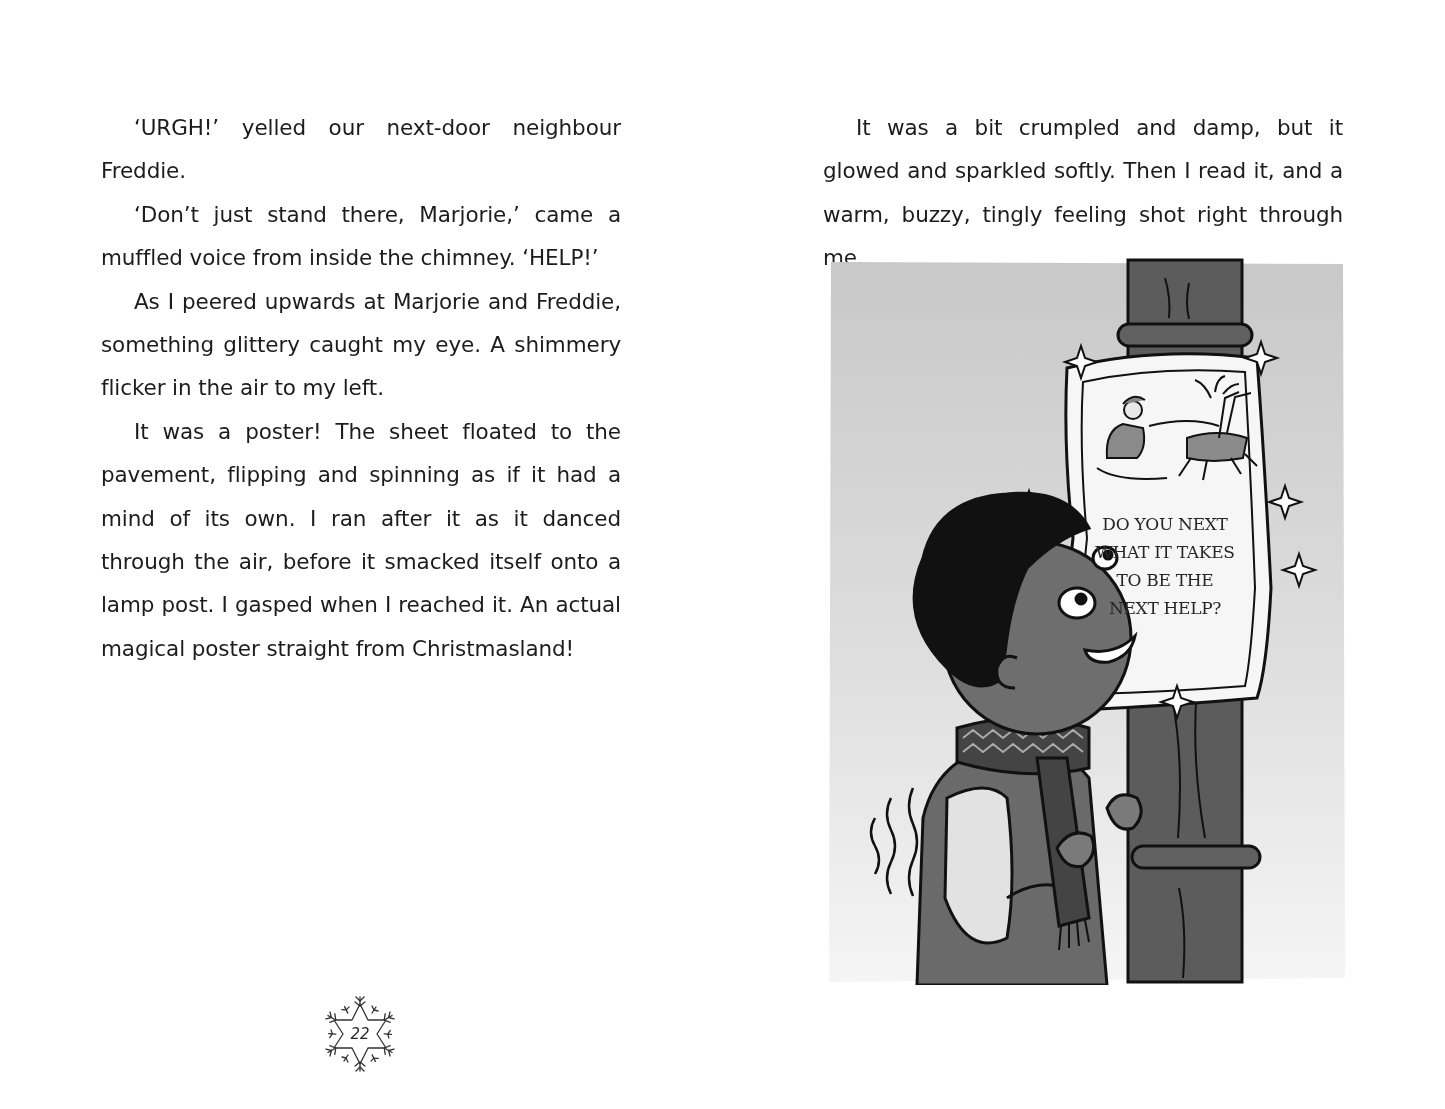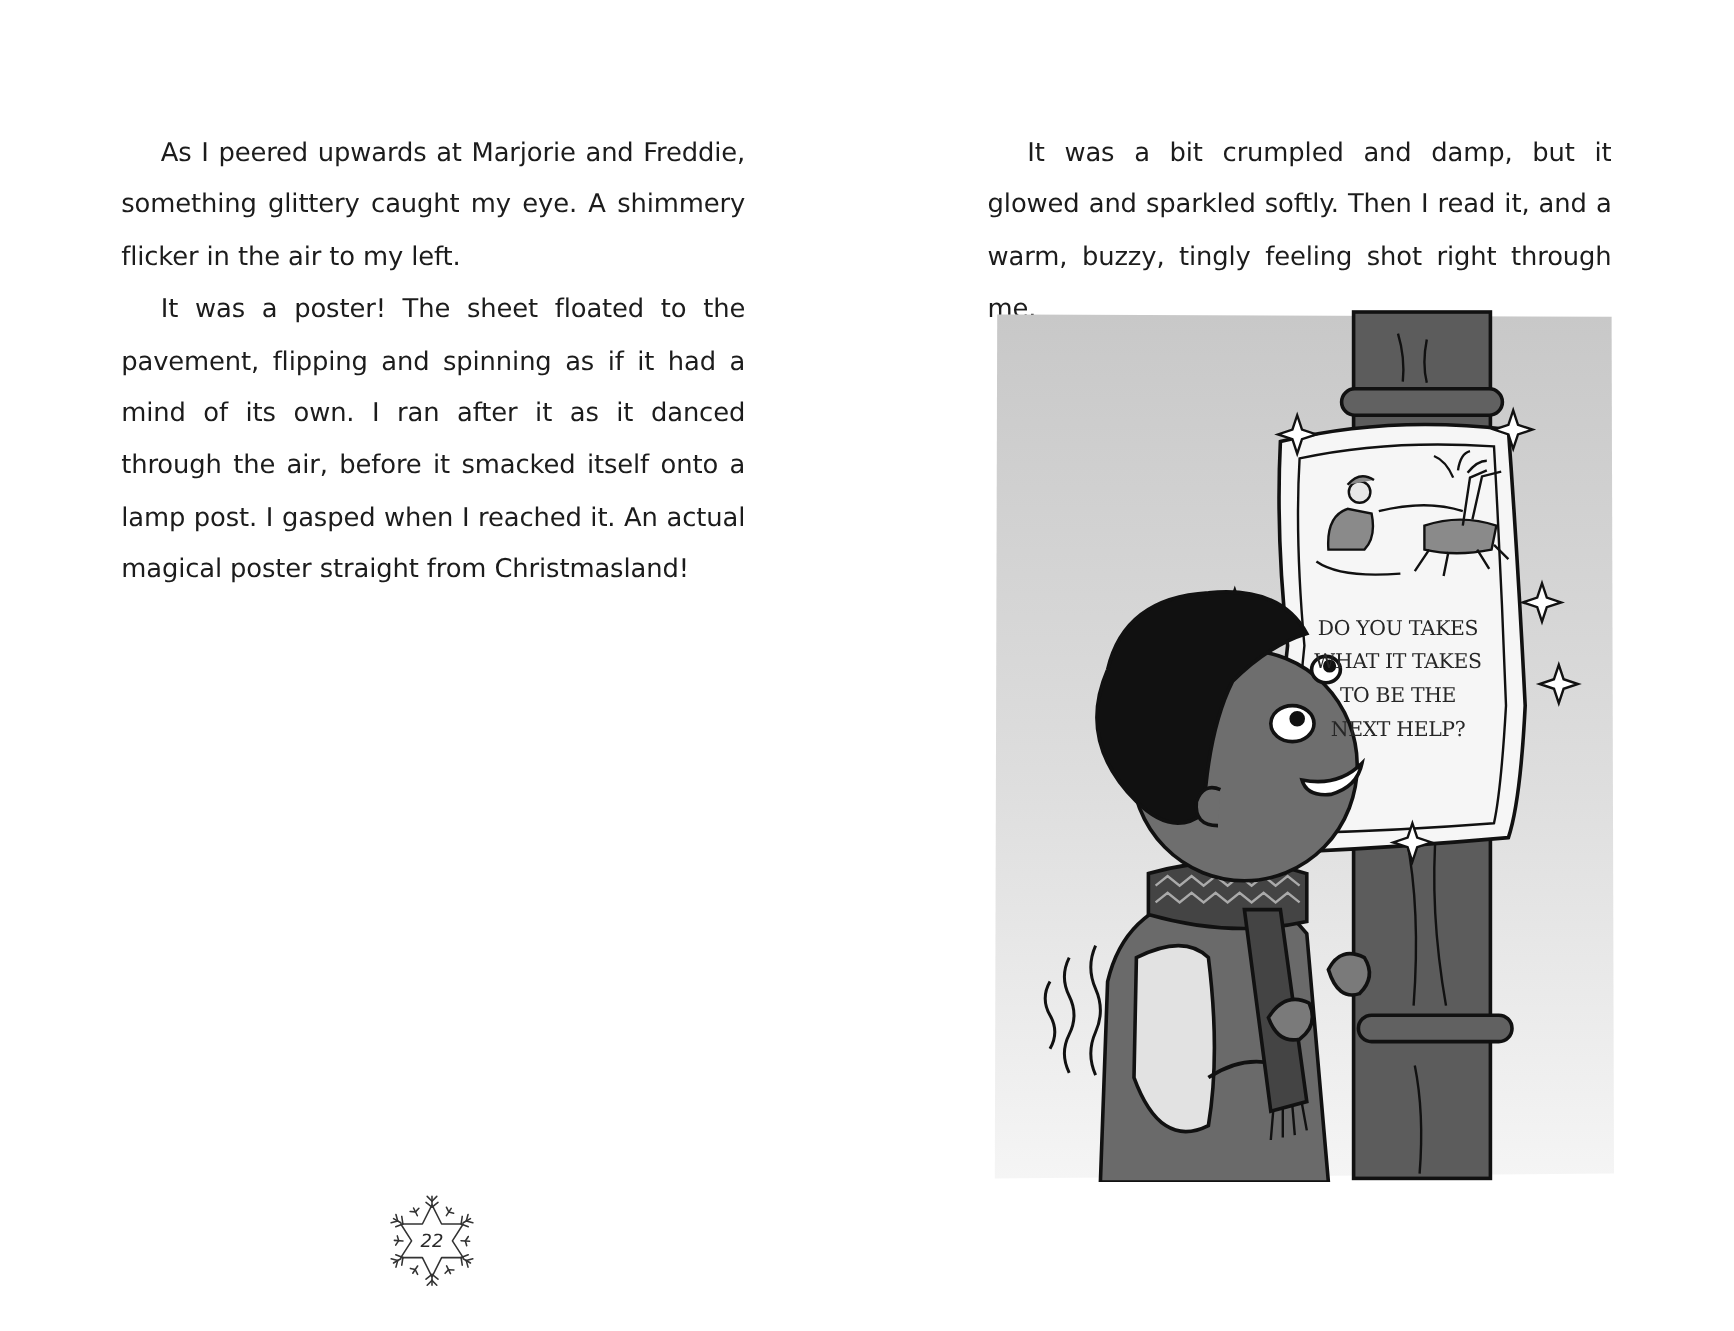--- a/index.html
+++ b/index.html
@@ -82,20 +82,22 @@
       color: #262626;
       letter-spacing: -0.3px;
     }
     .poster-text span { display: block; }
   </style>
 </head>
 <body>
 
 <div class="page page-left">
   <div class="text-block text-left">
+    <p><span>‘URGH!’ yelled our next-door neighbour Freddie.</span></p>
+    <p><span>‘Don’t just stand there, Marjorie,’ came a muffled voice from inside the chimney. ‘HELP!’</span></p>
     <p><span>As I peered upwards at Marjorie and Freddie, something glittery caught my eye. A shimmery flicker in the air to my left.</span></p>
     <p><span>It was a poster! The sheet floated to the pavement, flipping and spinning as if it had a mind of its own. I ran after it as it danced through the air, before it smacked itself onto a lamp post. I gasped when I reached it. An actual magical poster straight from Christmasland!</span></p>
   </div>
 
   <div class="folio">
     <svg width="80" height="80" viewBox="0 0 80 80">
       <g fill="none" stroke="#333" stroke-width="1.3" stroke-linejoin="round" stroke-linecap="round">
 
         <polygon points="40,10 48,26 66,26 57,40 66,54 48,54 40,70 32,54 14,54 23,40 14,26 32,26" fill="#fff"></polygon>
 
@@ -214,19 +216,19 @@
       </g>
 
       <g fill="none" stroke="#111" stroke-width="2.5">
         <path d="M48,560 q-8,14 0,28 q8,14 0,28"></path>
         <path d="M64,540 q-8,16 0,32 q8,16 0,32 q-8,16 0,32"></path>
         <path d="M86,530 q-8,18 0,36 q8,18 0,36 q-8,18 0,36"></path>
       </g>
     </svg>
 
     <div class="poster-text">
-      <span>DO YOU TAKES</span>
+      <span>DO YOU NEXT</span>
       <span>WHAT IT TAKES</span>
       <span>TO BE THE</span>
       <span>NEXT HELP?</span>
     </div>
   </div>
 </div>
 
 </body></html>

